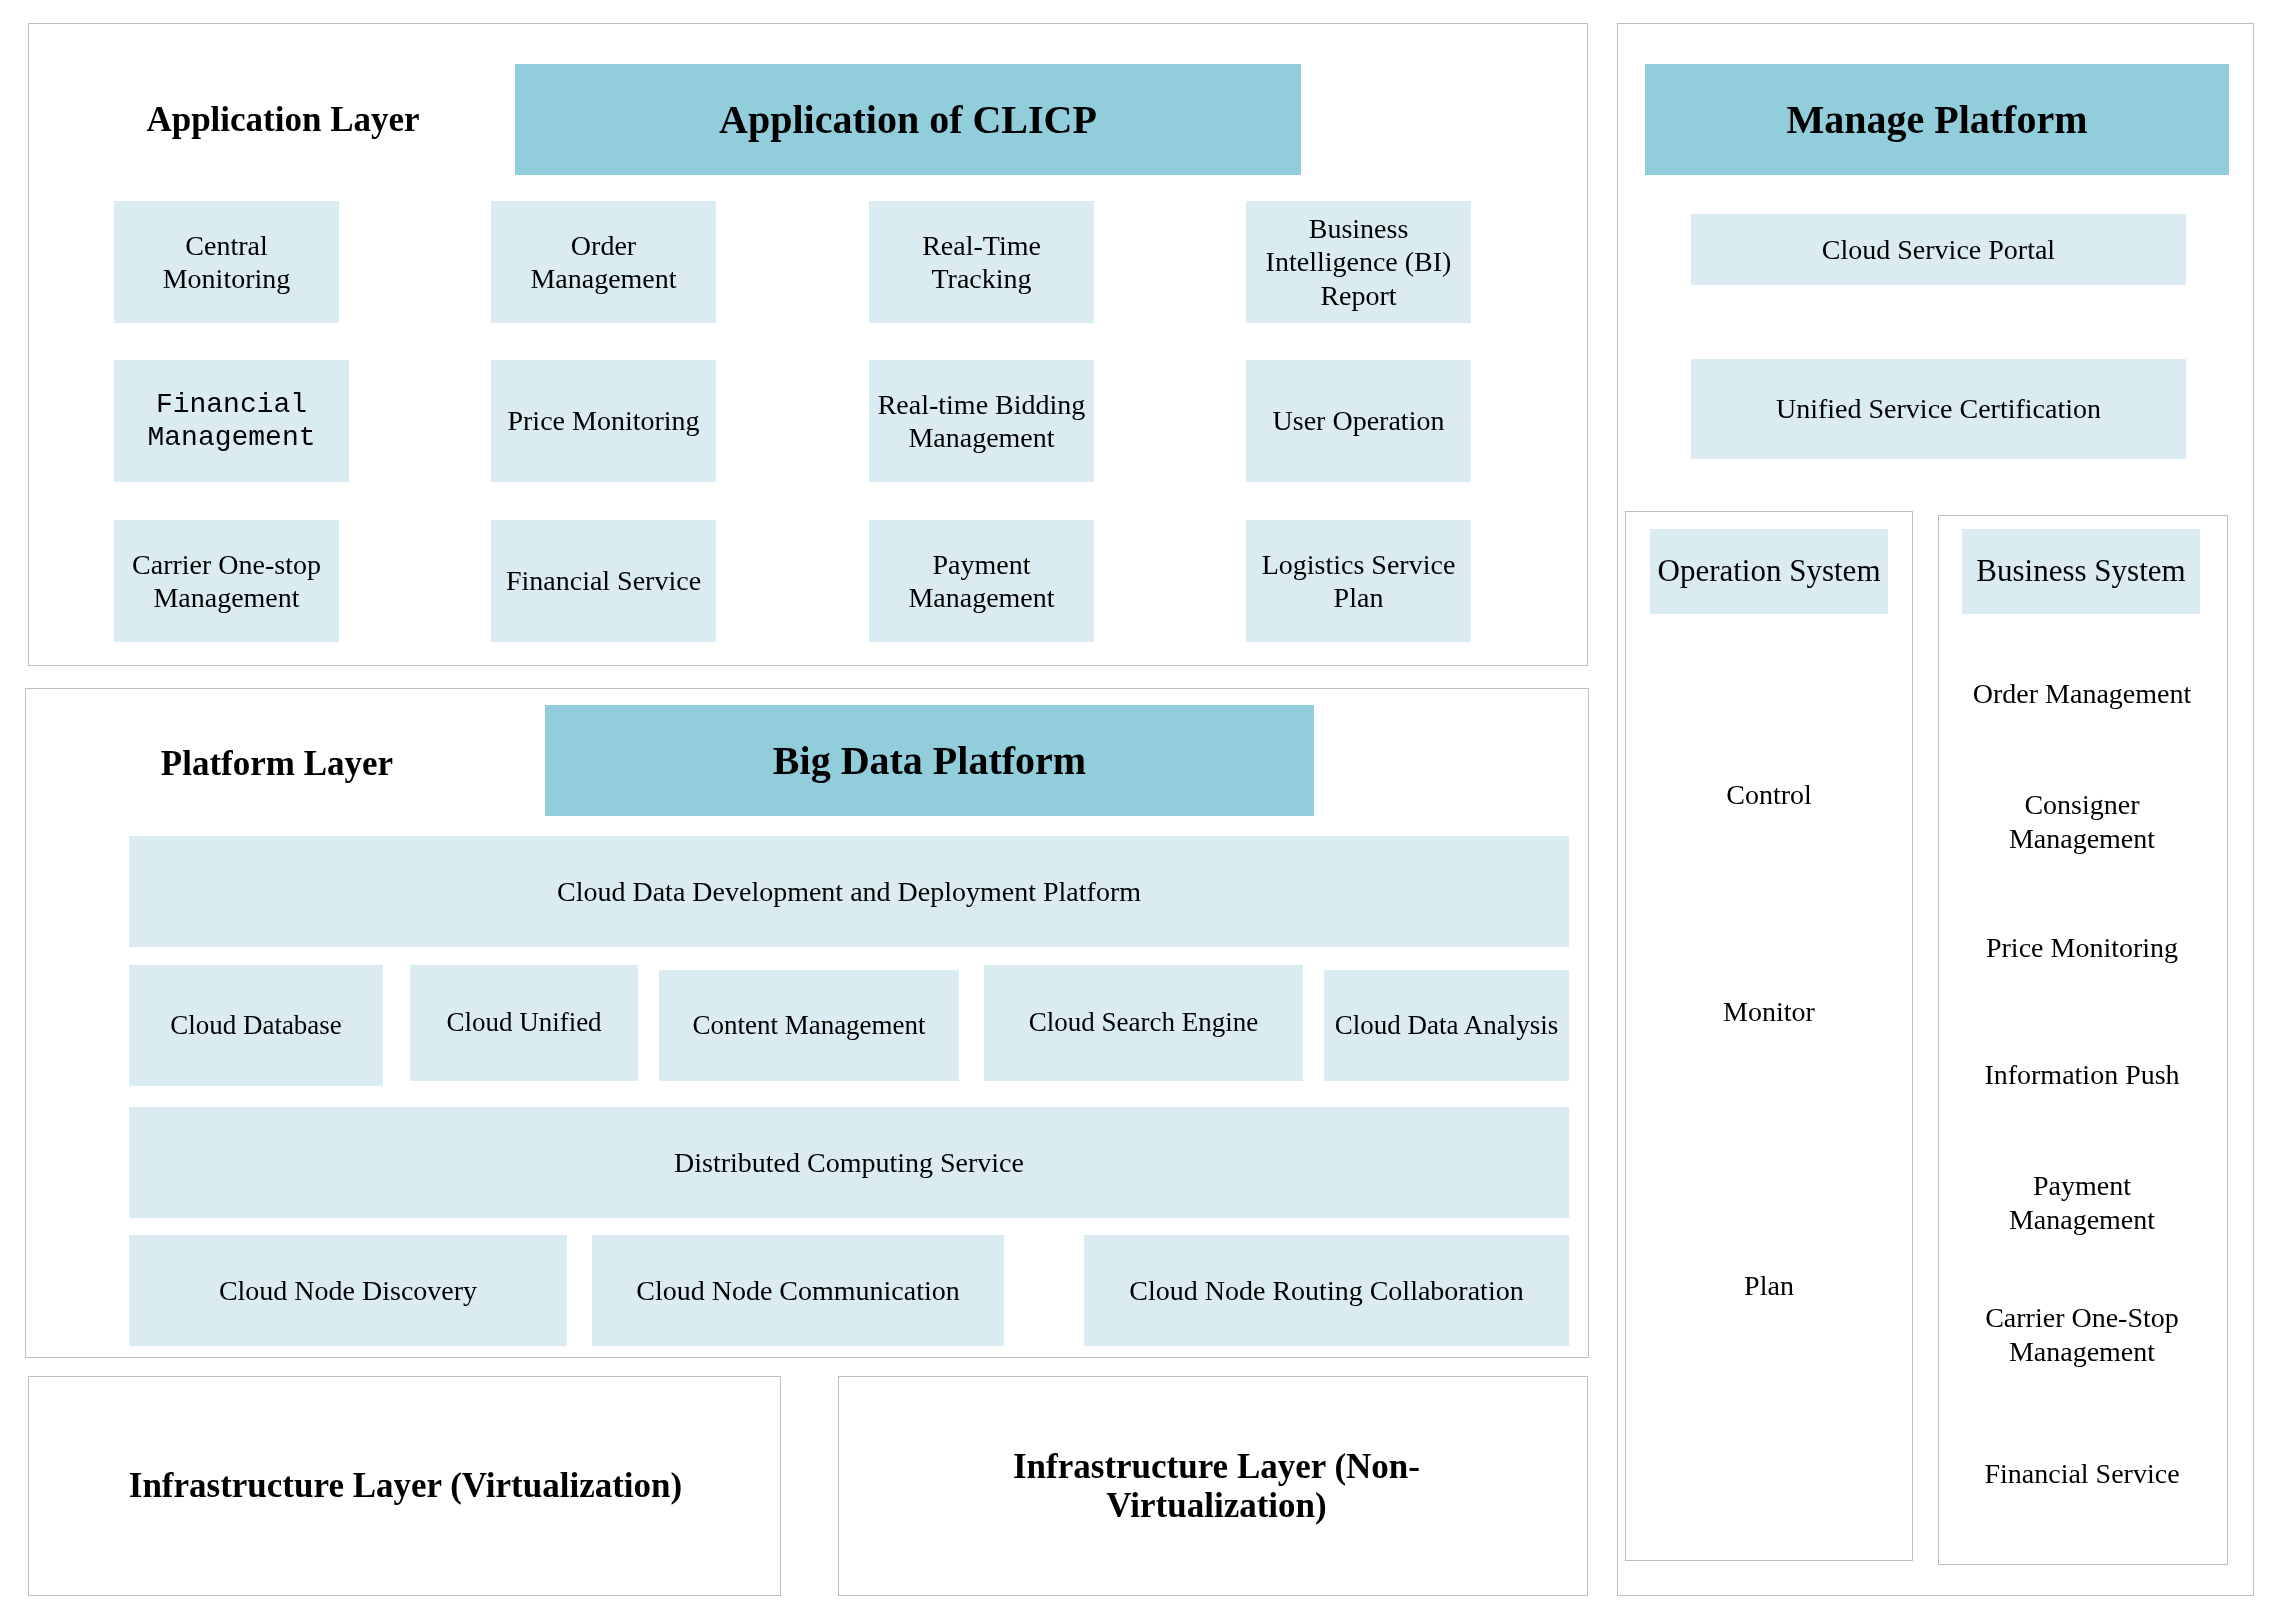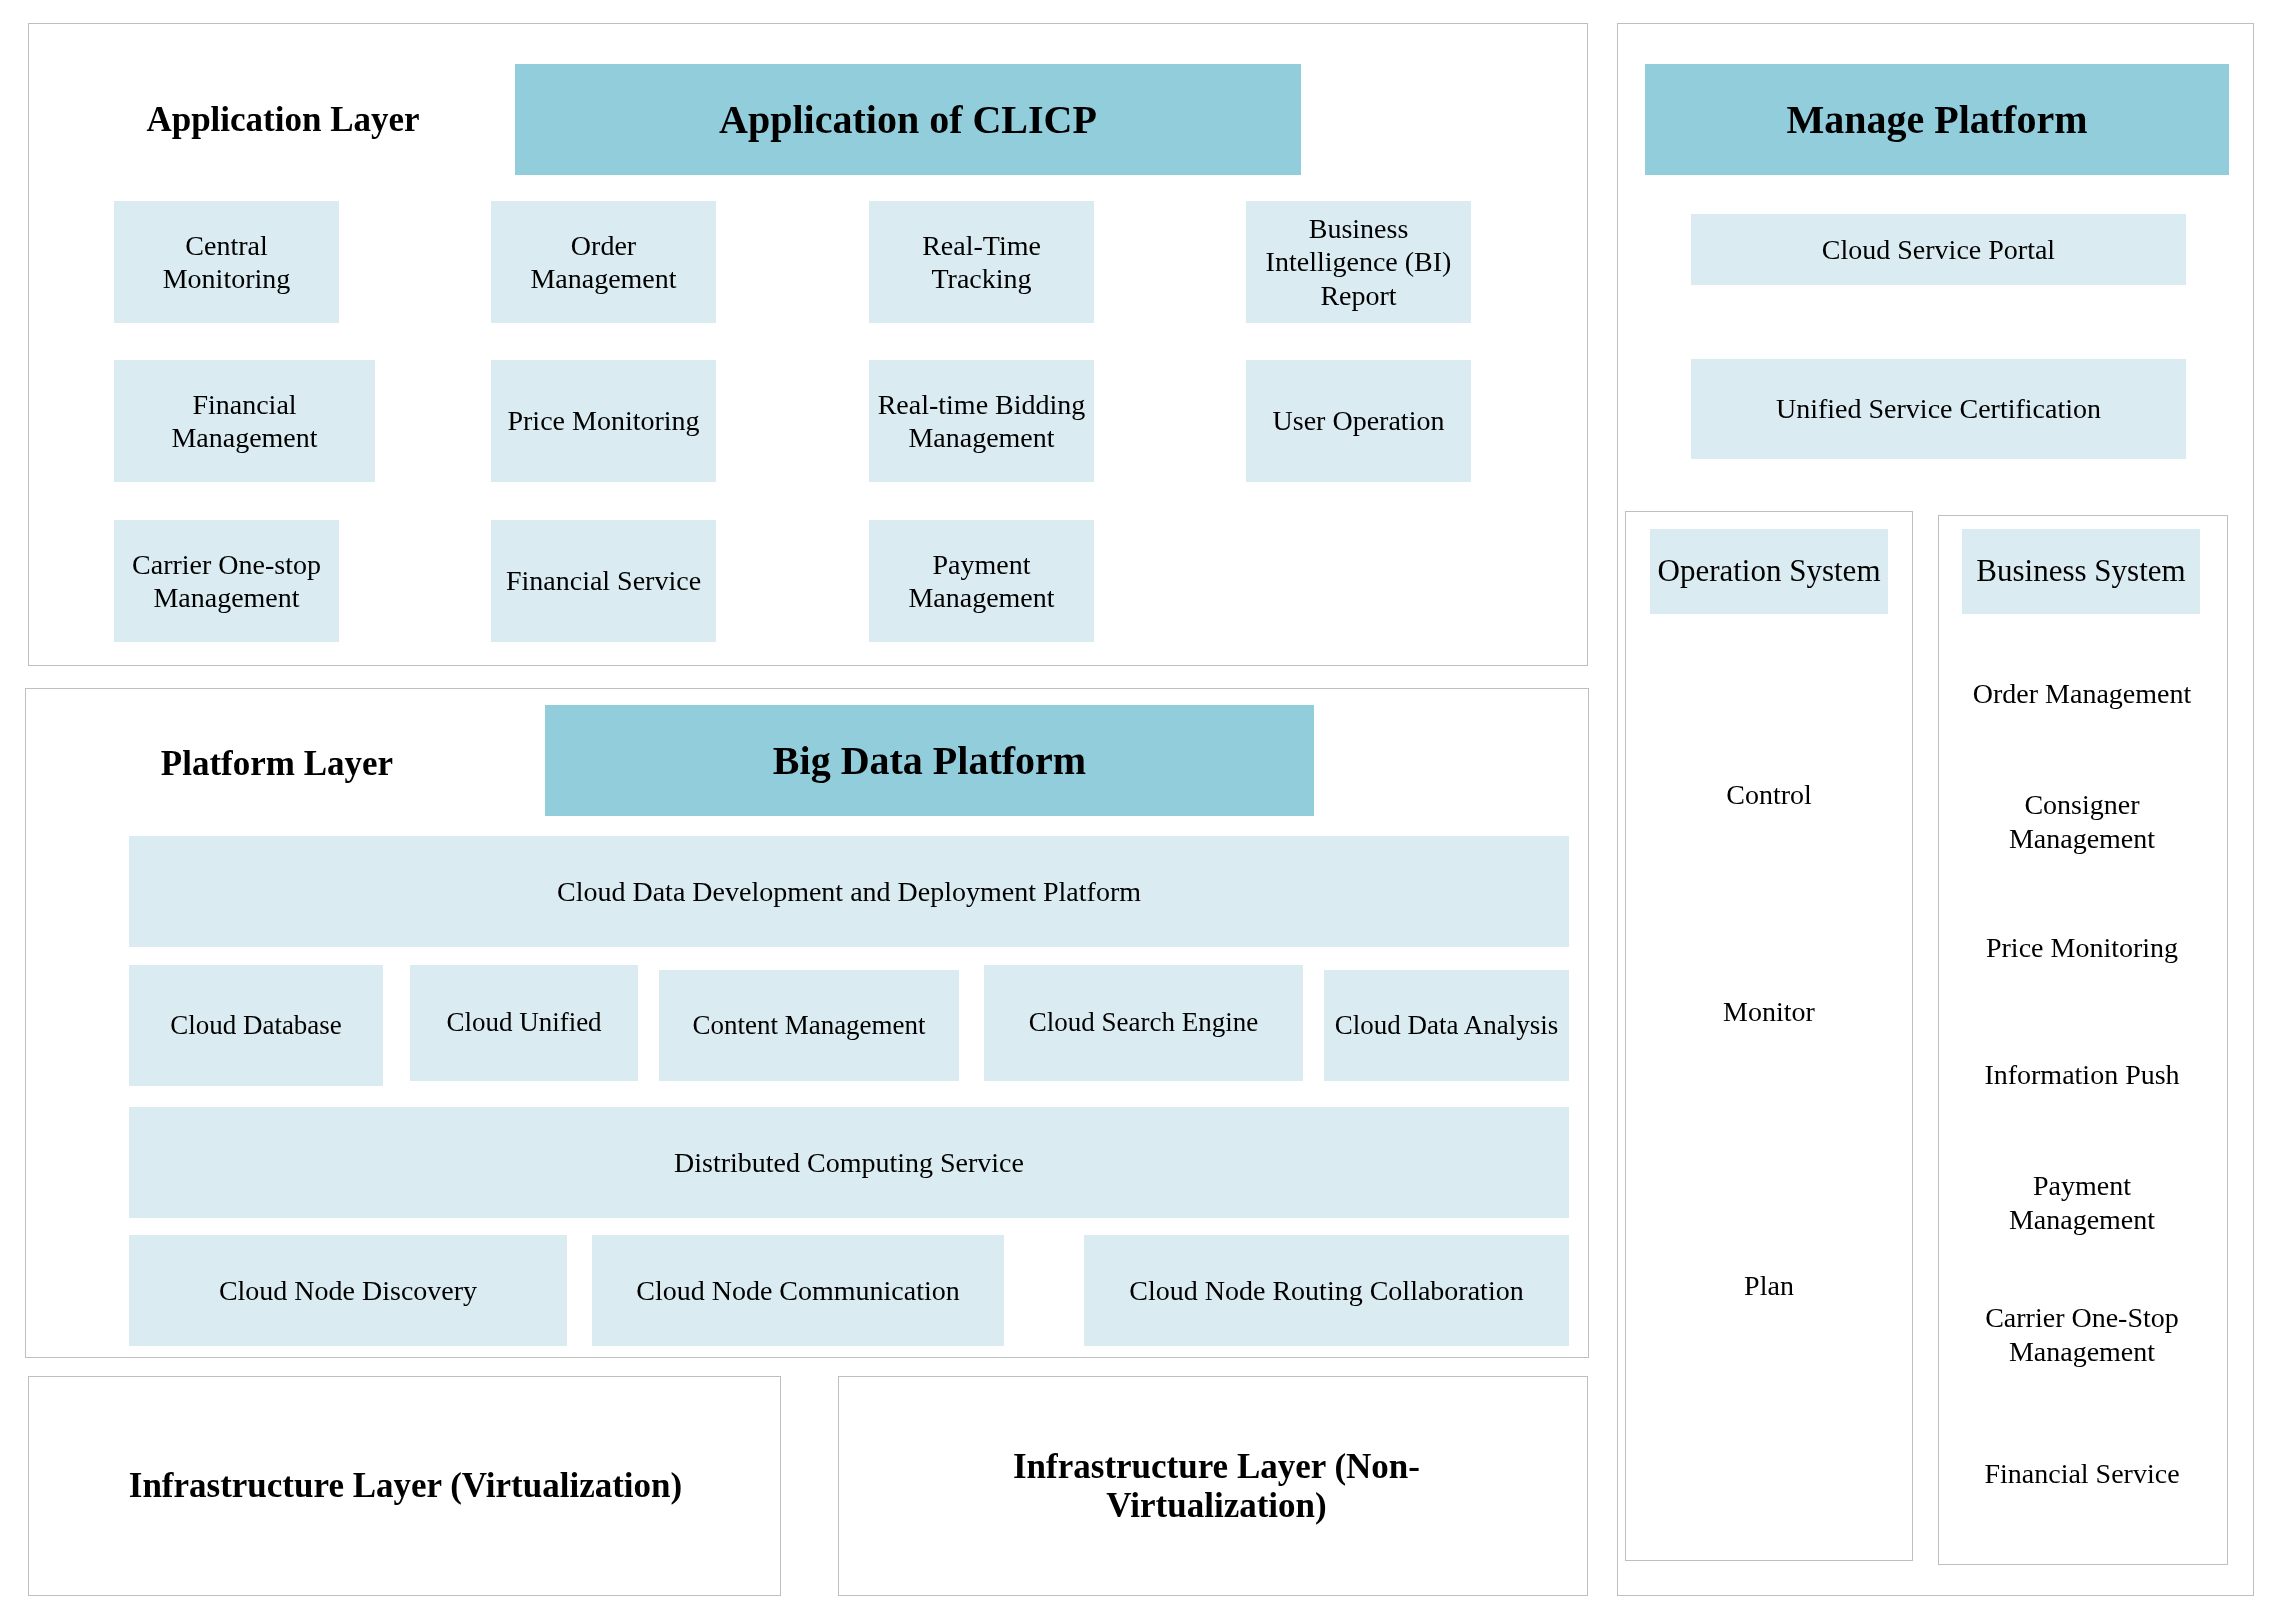--- a/index.html
+++ b/index.html
@@ -93,28 +93,29 @@
 
   <div class="layer-title fs-appl-title" style="left:90px; top:90px; width:386px; height:61px;">Application Layer</div>
 
   <div class="accent-bar fs-accent-lg" style="left:515px; top:64px; width:786px; height:111px;">Application of CLICP</div>
 
   <div class="tile fs-tile" style="left:114px; top:201px; width:225px; height:122px;">Central Monitoring</div>
   <div class="tile fs-tile" style="left:491px; top:201px; width:225px; height:122px;">Order Management</div>
   <div class="tile fs-tile" style="left:869px; top:201px; width:225px; height:122px;">Real-Time Tracking</div>
   <div class="tile fs-tile" style="left:1246px; top:201px; width:225px; height:122px;">Business Intelligence (BI) Report</div>
 
-  <div class="tile fs-tile" style="left:114px; top:360px; width:261px; height:122px;">Financial Management</div>
+  <div class="tile fs-tile" style="left:114px; top:360px; width:235px; height:122px;font-family:Liberation Mono, monospace;">Financial Management</div>
   <div class="tile fs-tile" style="left:491px; top:360px; width:225px; height:122px;">Price Monitoring</div>
   <div class="tile fs-tile" style="left:869px; top:360px; width:225px; height:122px;">Real-time Bidding Management</div>
   <div class="tile fs-tile" style="left:1246px; top:360px; width:225px; height:122px;">User Operation</div>
 
   <div class="tile fs-tile" style="left:114px; top:520px; width:225px; height:122px;">Carrier One-stop Management</div>
   <div class="tile fs-tile" style="left:491px; top:520px; width:225px; height:122px;">Financial Service</div>
   <div class="tile fs-tile" style="left:869px; top:520px; width:225px; height:122px;">Payment Management</div>
+  <div class="tile fs-tile" style="left:1246px; top:520px; width:225px; height:122px;">Logistics Service Plan</div>
 
   <div class="panel" style="left:24.5px; top:688px; width:1564px; height:670px;"></div>
 
   <div class="layer-title fs-appl-title" style="left:97px; top:734px; width:360px; height:61px;">Platform Layer</div>
 
   <div class="accent-bar fs-accent-lg" style="left:545px; top:705px; width:769px; height:111px;">Big Data Platform</div>
 
   <div class="tile fs-tile" style="left:129px; top:836px; width:1440px; height:111px;">Cloud Data Development and Deployment Platform</div>
 
   <div class="tile fs-tile-sm" style="left:129px; top:965px; width:254px; height:121px;">Cloud Database</div>

